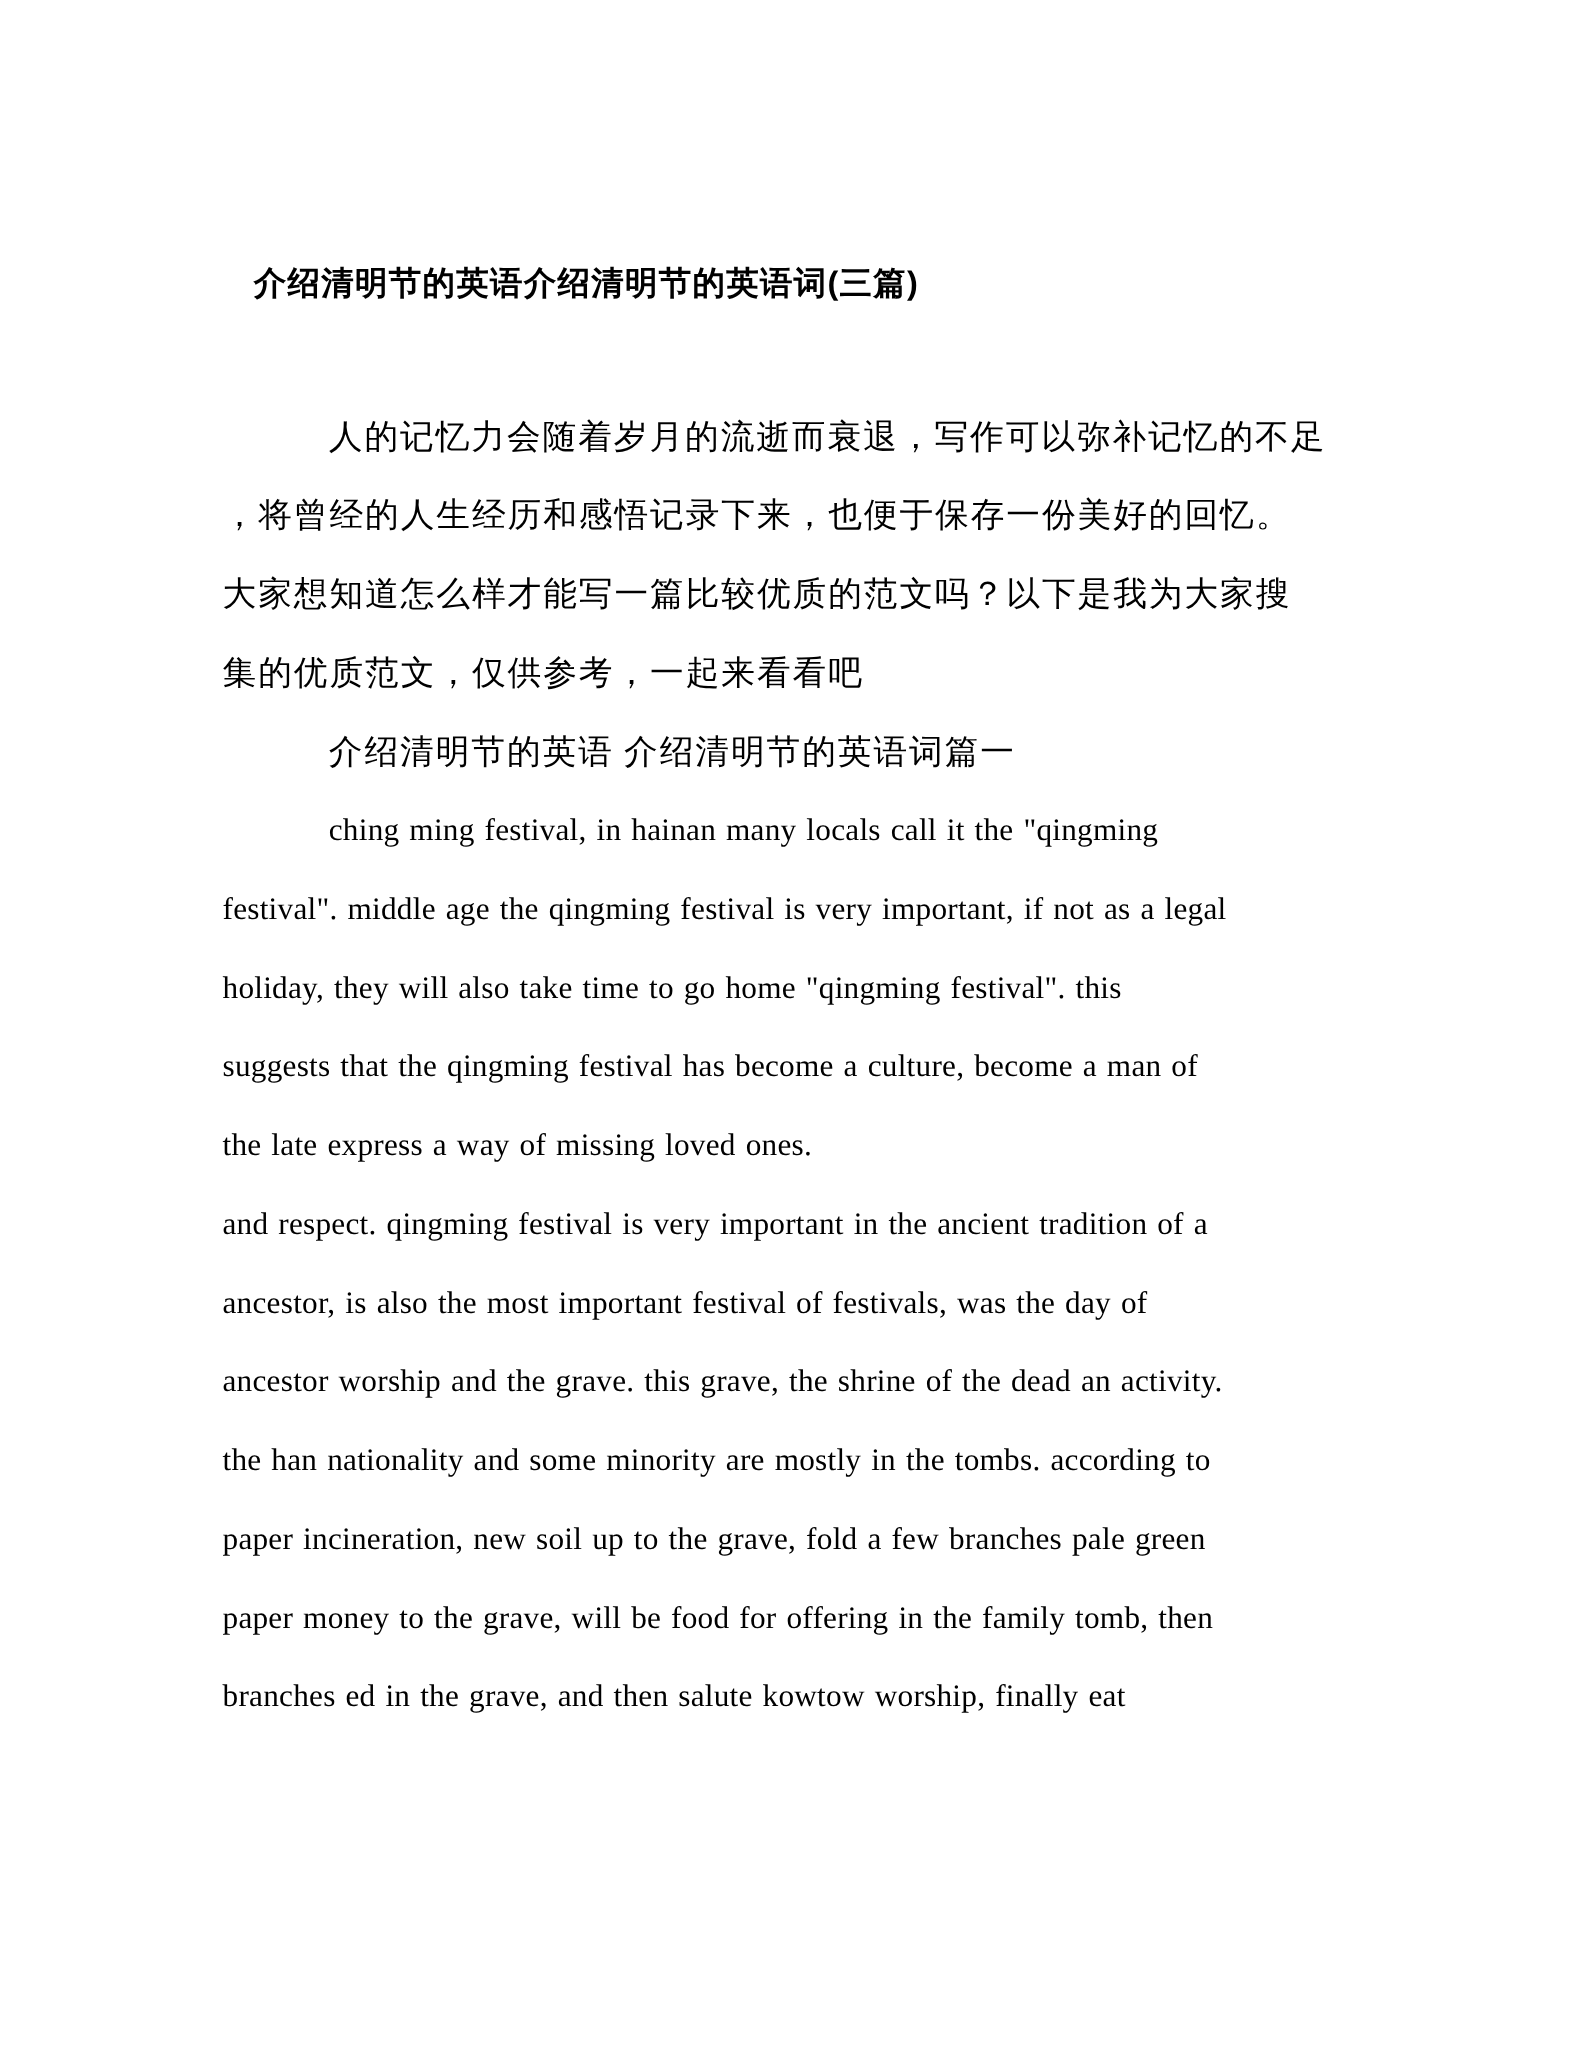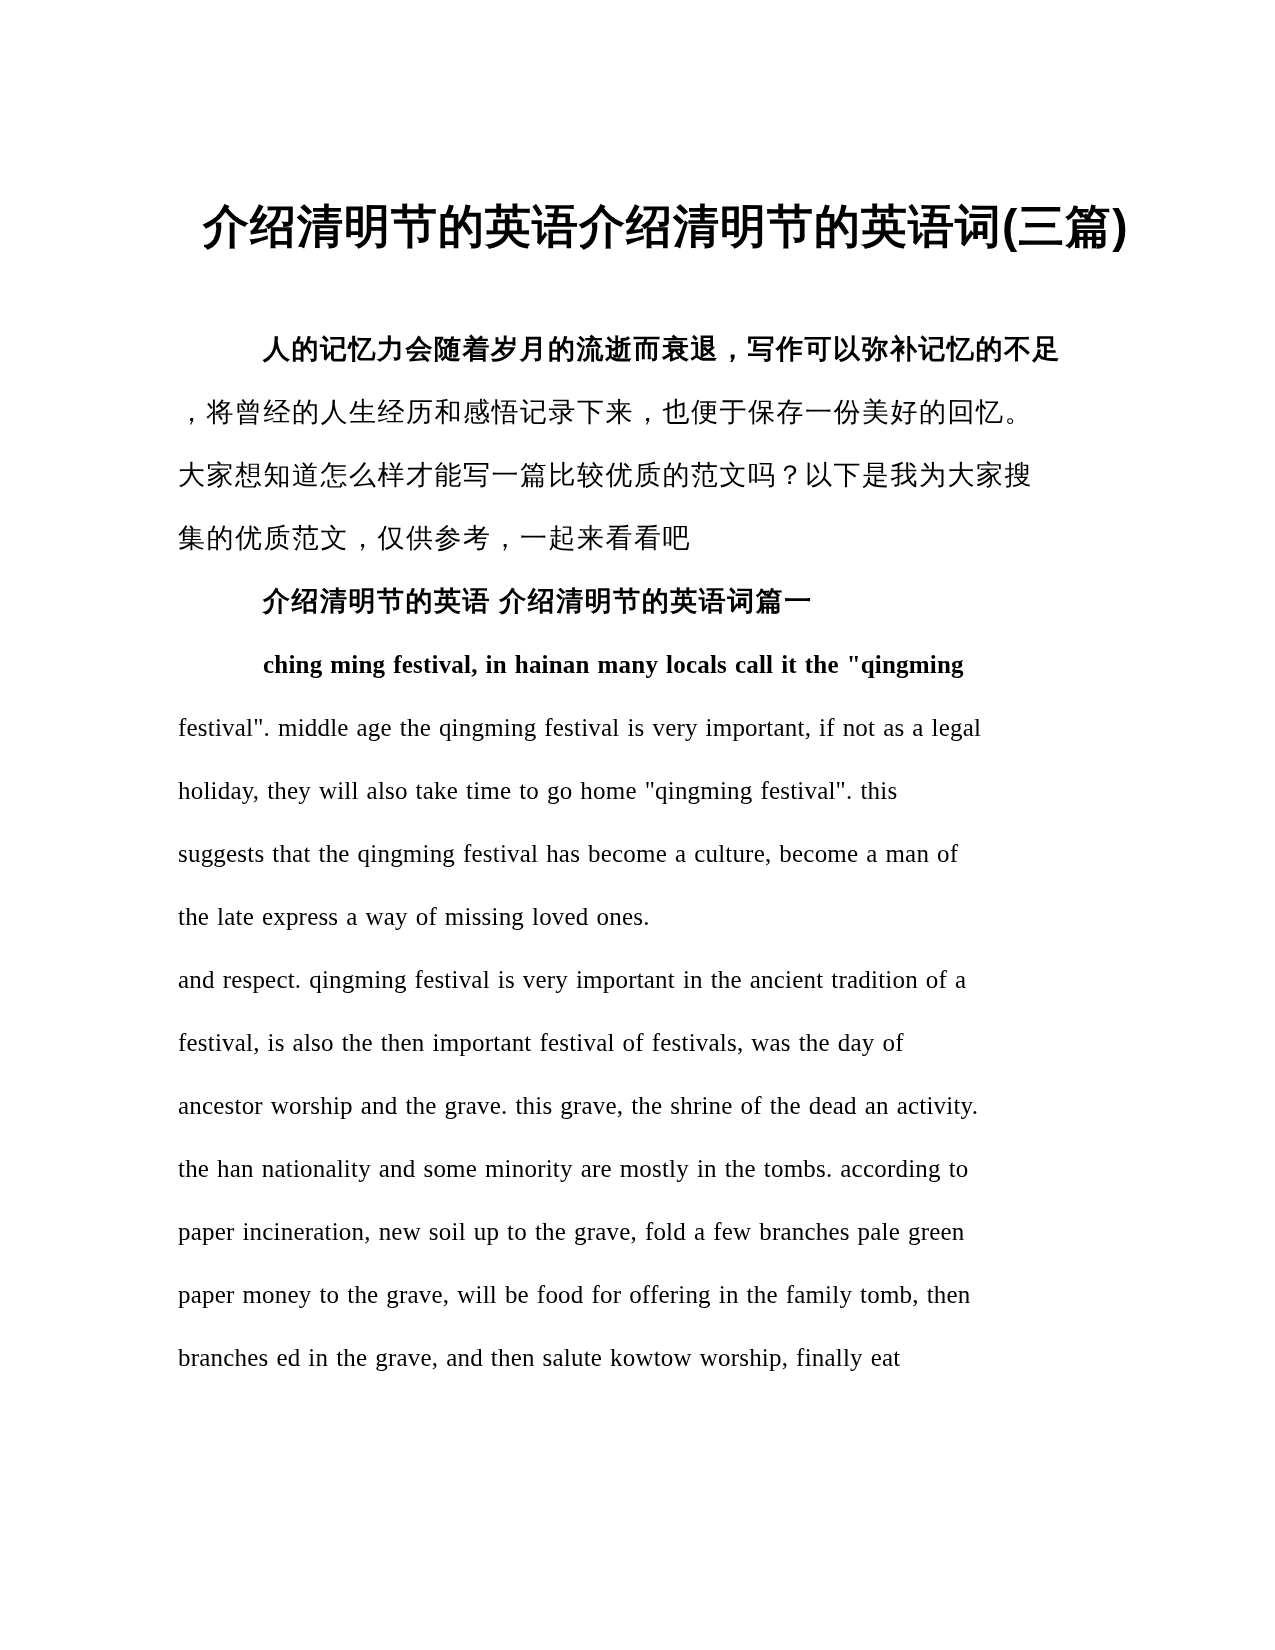--- a/index.html
+++ b/index.html
@@ -14,24 +14,24 @@
     background: #ffffff;
     color: #000000;
     overflow: hidden;
   }
   .doc {
     margin: 202px 228px 0 178px;
   }
   .doc-title {
     font-family: "Liberation Sans", sans-serif;
     font-weight: bold;
-    font-size: 46px;
+    font-size: 26px;
     line-height: 48px;
     letter-spacing: 1px;
-    text-align: center;
+    text-align: left;
     transform: translateX(25px);
     margin-bottom: 68px;
     white-space: nowrap;
   }
   .line {
     line-height: 63px;
     white-space: nowrap;
   }
   .cn {
     font-family: "Liberation Serif", serif;
@@ -39,21 +39,20 @@
     letter-spacing: 1.5px;
   }
   .en {
     font-family: "Liberation Serif", serif;
     font-size: 25px;
     letter-spacing: 0.2px;
     word-spacing: 1.5px;
   }
   .indent {
     padding-left: 85px;
-    font-weight: bold;
   }
 </style>
 </head>
 <body>
 
 <div class="page">
   <div class="doc">
 
     <div class="doc-title">介绍清明节的英语介绍清明节的英语词(三篇)</div>
 
@@ -69,21 +68,21 @@
     <div>
       <div class="line en indent">ching ming festival, in hainan many locals call it the "qingming</div>
       <div class="line en">festival". middle age the qingming festival is very important, if not as a legal</div>
       <div class="line en">holiday, they will also take time to go home "qingming festival". this</div>
       <div class="line en">suggests that the qingming festival has become a culture, become a man of</div>
       <div class="line en">the late express a way of missing loved ones.</div>
     </div>
 
     <div>
       <div class="line en">and respect. qingming festival is very important in the ancient tradition of a</div>
-      <div class="line en">festival, is also the then important festival of festivals, was the day of</div>
+      <div class="line en">ancestor, is also the most important festival of festivals, was the day of</div>
       <div class="line en">ancestor worship and the grave. this grave, the shrine of the dead an activity.</div>
       <div class="line en">the han nationality and some minority are mostly in the tombs. according to</div>
       <div class="line en">paper incineration, new soil up to the grave, fold a few branches pale green</div>
       <div class="line en">paper money to the grave, will be food for offering in the family tomb, then</div>
       <div class="line en">branches ed in the grave, and then salute kowtow worship, finally eat</div>
     </div>
 
   </div>
 </div>
 

